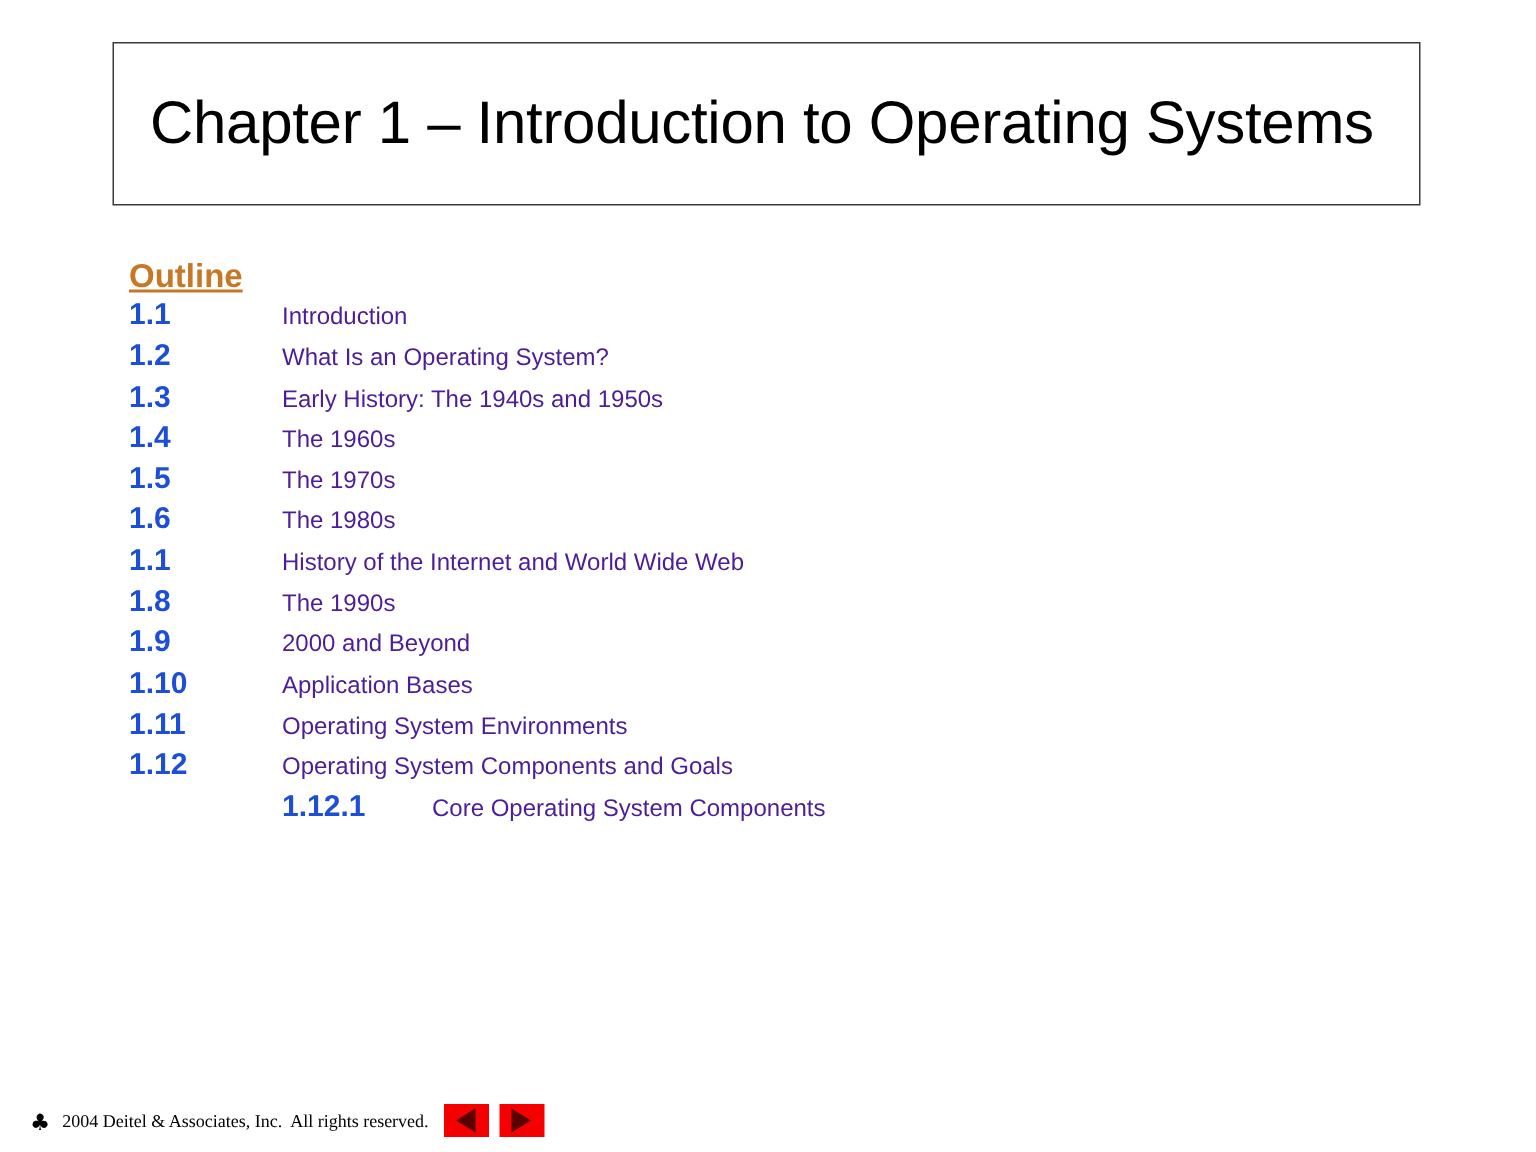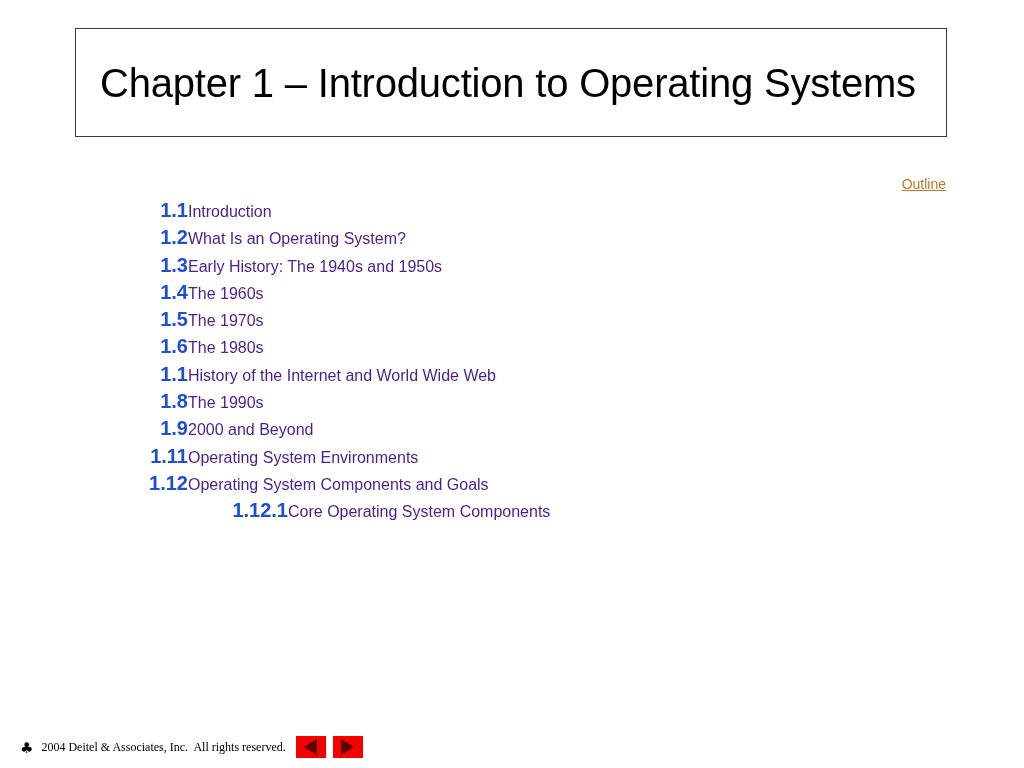--- a/index.html
+++ b/index.html
@@ -11,21 +11,20 @@
     height: 768px;
     background: #ffffff;
     font-family: "Liberation Sans", sans-serif;
     overflow: hidden;
   }
   .slide {
     position: relative;
     width: 1024px;
     height: 768px;
     background: #ffffff;
-    text-align: right;
   }
 
   
   .title-box {
     position: absolute;
     left: 75px;
     top: 28px;
     width: 872px;
     height: 109px;
     border: 1px solid #3a3a3a;
@@ -46,22 +45,22 @@
   }
 
   
   .outline {
     position: absolute;
     left: 86px;
     top: 170px;
     width: 860px;
   }
   .outline-heading {
-    font-size: 14px;
-    font-weight: normal;
+    font-size: 22px;
+    font-weight: bold;
     color: #C77826;
     text-decoration: underline;
     line-height: 27px;
     display: inline-block;
     margin: 0 0 0 0;
   }
   .outline-heading-row {
     line-height: 27px;
     height: 27px;
   }
@@ -201,20 +200,24 @@
     <div class="outline-row">
       <span class="num">1.8</span>
       <span class="label">The 1990s</span>
     </div>
 
     <div class="outline-row">
       <span class="num">1.9</span>
       <span class="label">2000 and Beyond</span>
     </div>
 
+    <div class="outline-row">
+      <span class="num">1.10</span>
+      <span class="label">Application Bases</span>
+    </div>
 
     <div class="outline-row">
       <span class="num">1.11</span>
       <span class="label">Operating System Environments</span>
     </div>
 
     <div class="outline-row">
       <span class="num">1.12</span>
       <span class="label">Operating System Components and Goals</span>
     </div>

